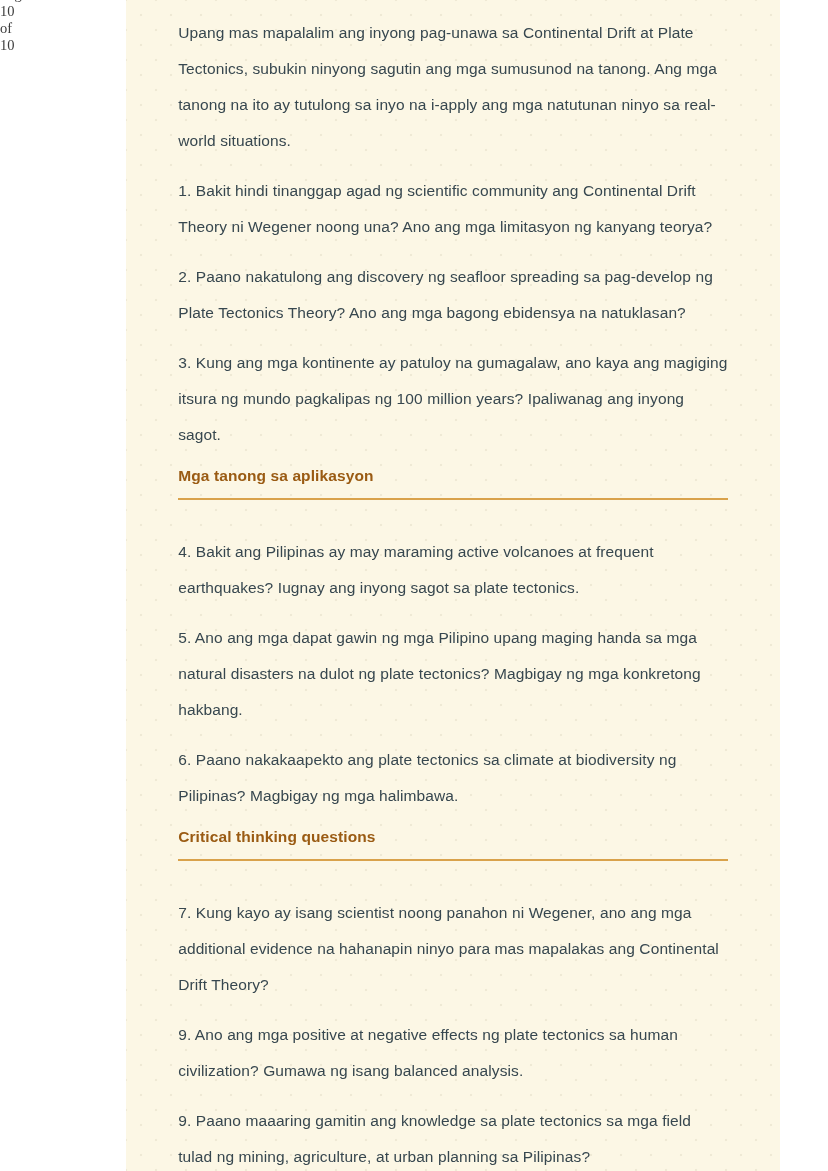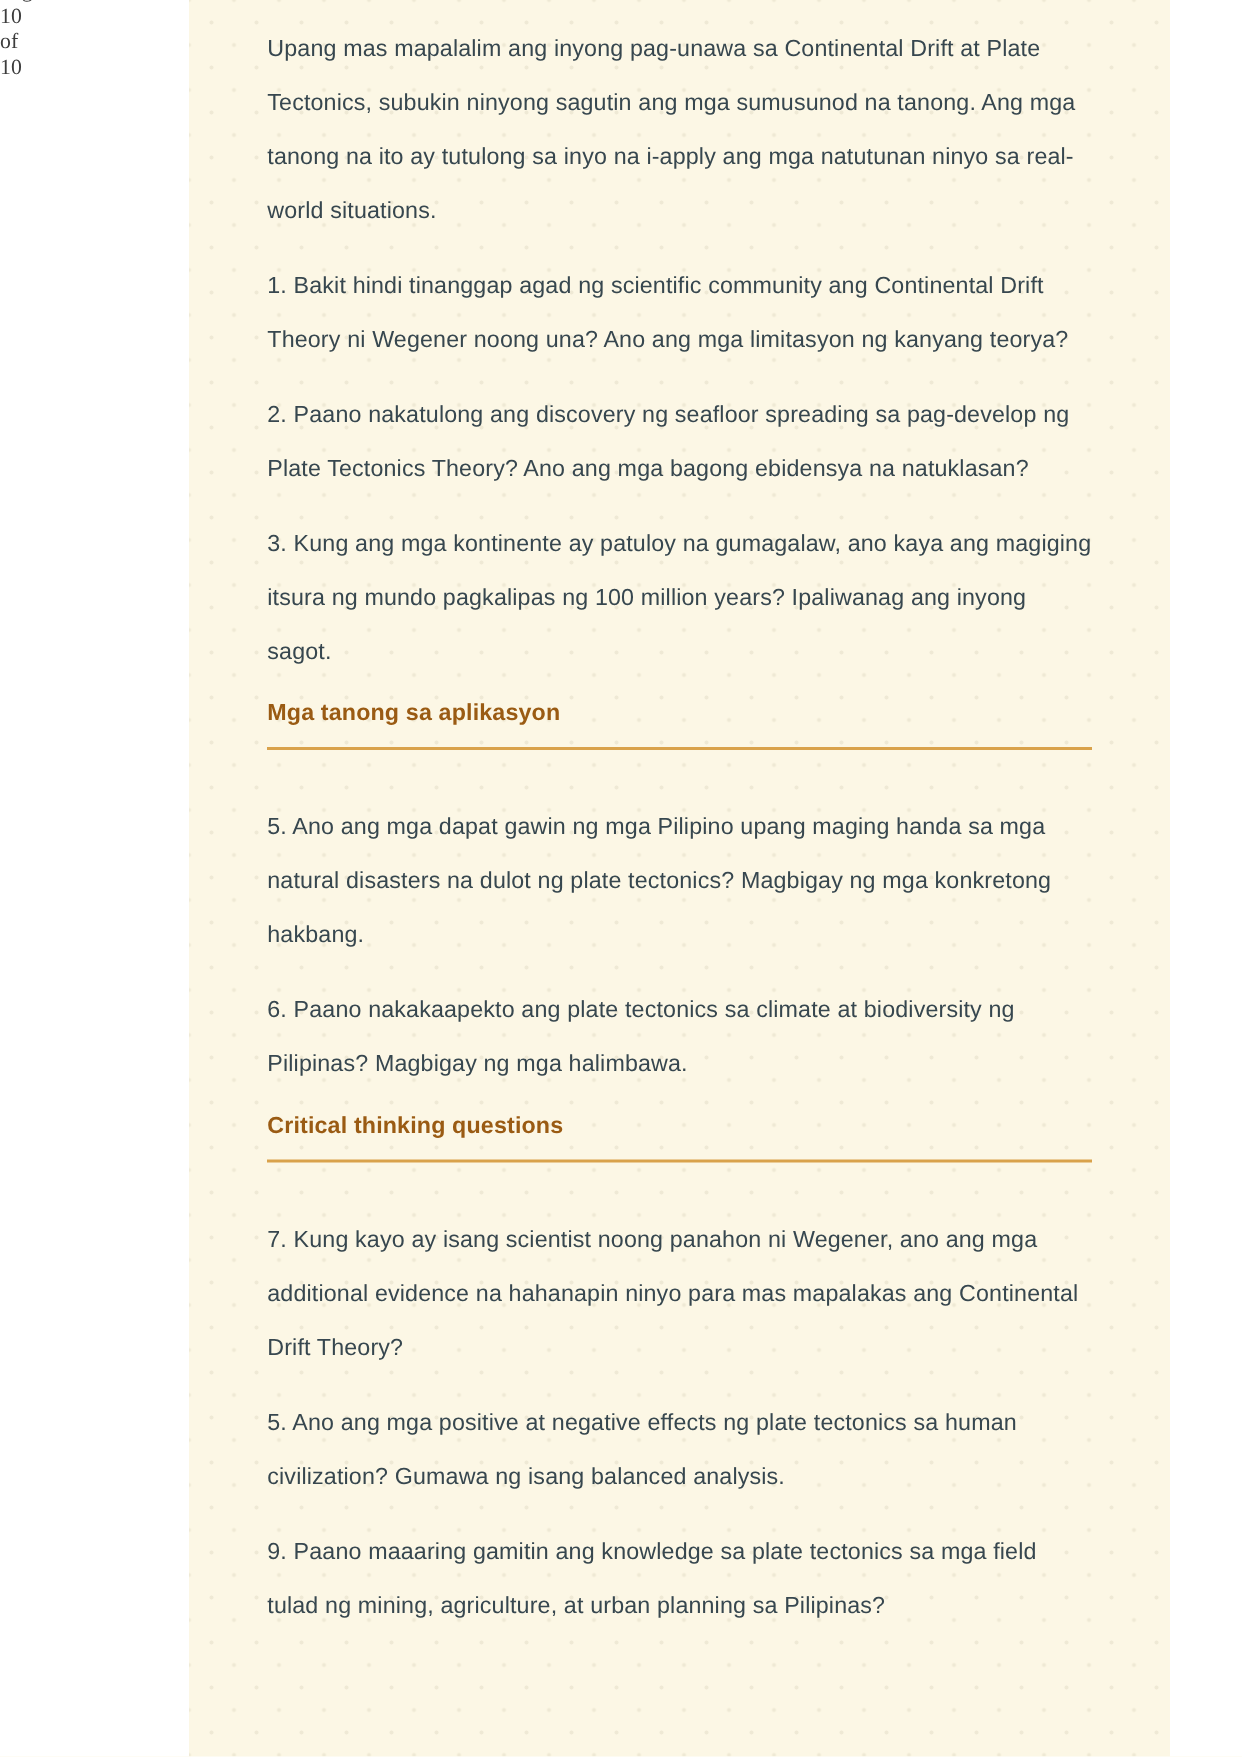--- a/index.html
+++ b/index.html
@@ -102,27 +102,28 @@
     </section>
 
     <section class="doc-section">
       <p class="para">1. Bakit hindi tinanggap agad ng scientific community ang Continental Drift Theory ni Wegener noong una? Ano ang mga limitasyon ng kanyang teorya?</p>
       <p class="para">2. Paano nakatulong ang discovery ng seafloor spreading sa pag-develop ng Plate Tectonics Theory? Ano ang mga bagong ebidensya na natuklasan?</p>
       <p class="para">3. Kung ang mga kontinente ay patuloy na gumagalaw, ano kaya ang magiging itsura ng mundo pagkalipas ng 100 million years? Ipaliwanag ang inyong sagot.</p>
     </section>
 
     <section class="doc-section">
       <h2 class="section-heading">Mga tanong sa aplikasyon</h2>
+      <p class="para">4. Bakit ang Pilipinas ay may maraming active volcanoes at frequent earthquakes? Iugnay ang inyong sagot sa plate tectonics.</p>
       <p class="para">5. Ano ang mga dapat gawin ng mga Pilipino upang maging handa sa mga natural disasters na dulot ng plate tectonics? Magbigay ng mga konkretong hakbang.</p>
       <p class="para">6. Paano nakakaapekto ang plate tectonics sa climate at biodiversity ng Pilipinas? Magbigay ng mga halimbawa.</p>
     </section>
 
     <section class="doc-section">
       <h2 class="section-heading">Critical thinking questions</h2>
       <p class="para">7. Kung kayo ay isang scientist noong panahon ni Wegener, ano ang mga additional evidence na hahanapin ninyo para mas mapalakas ang Continental Drift Theory?</p>
-      <p class="para">5. Ano ang mga positive at negative effects ng plate tectonics sa human civilization? Gumawa ng isang balanced analysis.</p>
+      <p class="para">9. Ano ang mga positive at negative effects ng plate tectonics sa human civilization? Gumawa ng isang balanced analysis.</p>
       <p class="para">9. Paano maaaring gamitin ang knowledge sa plate tectonics sa mga field tulad ng mining, agriculture, at urban planning sa Pilipinas?</p>
     </section>
 
   </div>
 
 
 </div>
 
 </body></html>

